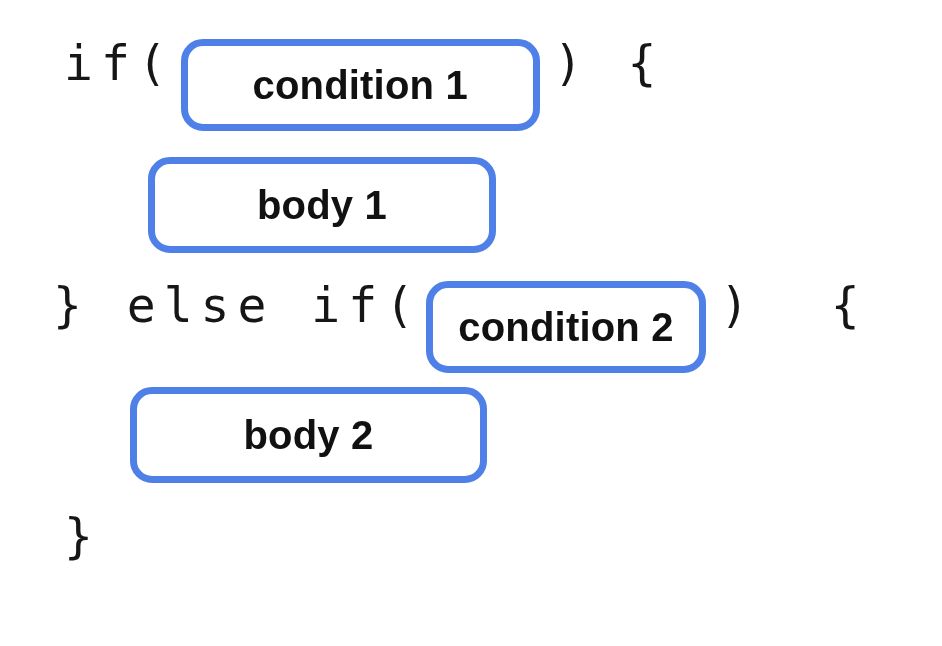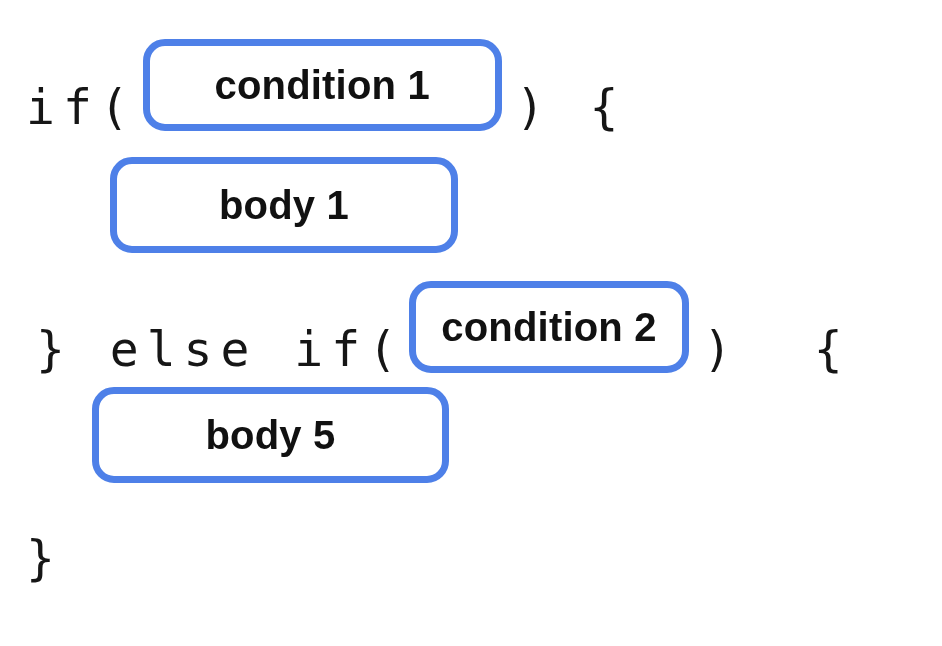--- a/index.html
+++ b/index.html
@@ -14,21 +14,22 @@
     position:relative;
     width:942px;
     height:646px;
     background:var(--background);
     overflow:hidden;
     font-family:"DejaVu Sans Mono",monospace;
   }
   .line{
     position:absolute;
     display:flex;
-    align-items:flex-end;
+    align-items:flex-start;
+    margin-left:38px;
   }
   .code{
     font-family:"DejaVu Sans Mono",monospace;
     font-size:48px;
     letter-spacing:8px;
     color:var(--code-text);
     white-space:pre;
     line-height:1;
   }
   .code.after-box{margin-left:14px;}
@@ -46,21 +47,21 @@
     font-weight:600;
     color:var(--label-text);
     letter-spacing:0.2px;
     white-space:pre;
   }
   
   #line-1{left:26px;top:39px;height:92px;}
   #line-1 .slot-box{width:359px;height:92px;margin-left:6px;}
   #line-2{left:110px;top:157px;height:96px;}
   #line-2 .slot-box{width:348px;height:96px;}
-  #line-3{left:36px;top:281px;height:92px;}
+  #line-3{left:15px;top:281px;height:92px;}
   #line-3 .slot-box{width:280px;height:92px;margin-left:4px;}
   #line-4{left:92px;top:387px;height:96px;}
   #line-4 .slot-box{width:357px;height:96px;}
   #line-5{left:26px;top:512px;height:70px;}
 </style>
 </head>
 <body>
 
 <div class="canvas">
 
@@ -81,21 +82,21 @@
   <div class="line" id="line-3">
     <span class="code">} else if(</span>
     <div class="slot-box">
       <span class="label">condition 2</span>
     </div>
     <span class="code after-box">)  {</span>
   </div>
 
   <div class="line" id="line-4">
     <div class="slot-box">
-      <span class="label">body 5</span>
+      <span class="label">body 2</span>
     </div>
   </div>
 
   <div class="line" id="line-5">
     <span class="code">}</span>
   </div>
 
 </div>
 
 </body></html>

